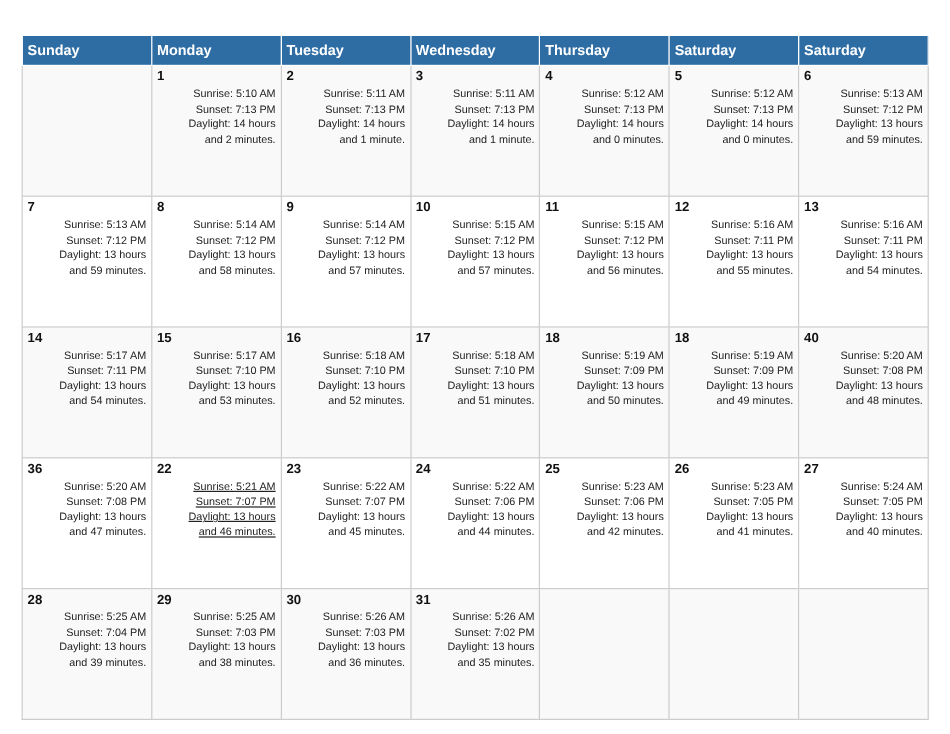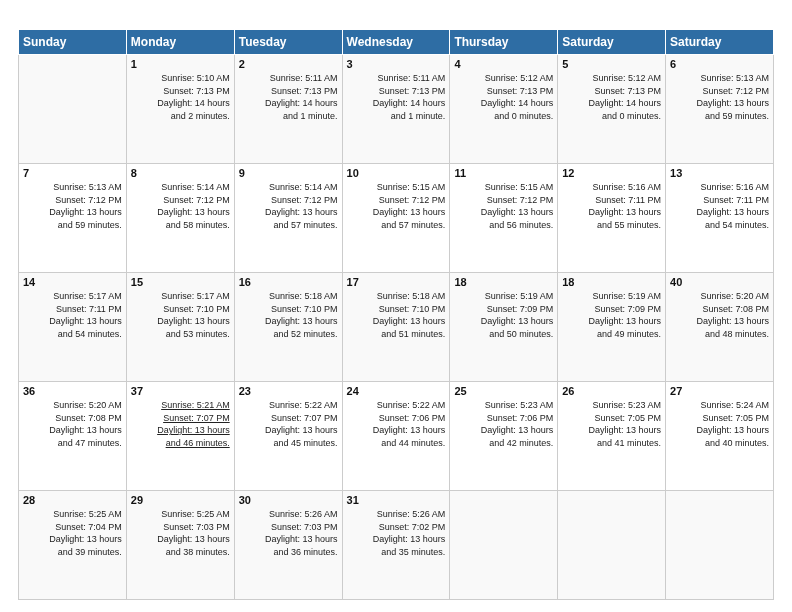--- a/index.html
+++ b/index.html
@@ -280,21 +280,21 @@
         </tr>
         <tr>
           <td>
             <span class="day-num">36</span>
             <div class="cell-info" style="white-space: pre-line;">Sunrise: 5:20 AM
 Sunset: 7:08 PM
 Daylight: 13 hours
 and 47 minutes.</div>
           </td>
           <td>
-            <span class="day-num">37</span>
+            <span class="day-num">22</span>
             <div class="cell-info" style="white-space: pre-line; text-decoration: underline;">Sunrise: 5:21 AM
 Sunset: 7:07 PM
 Daylight: 13 hours
 and 46 minutes.</div>
           </td>
           <td>
             <span class="day-num">23</span>
             <div class="cell-info" style="white-space: pre-line;">Sunrise: 5:22 AM
 Sunset: 7:07 PM
 Daylight: 13 hours

